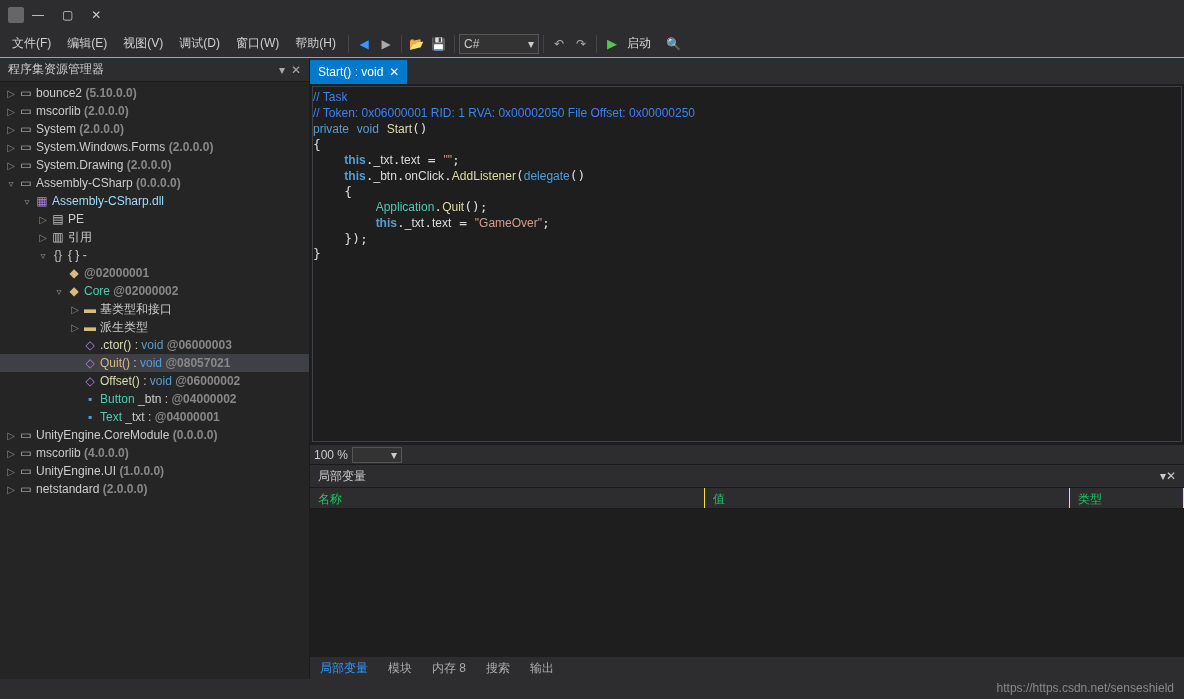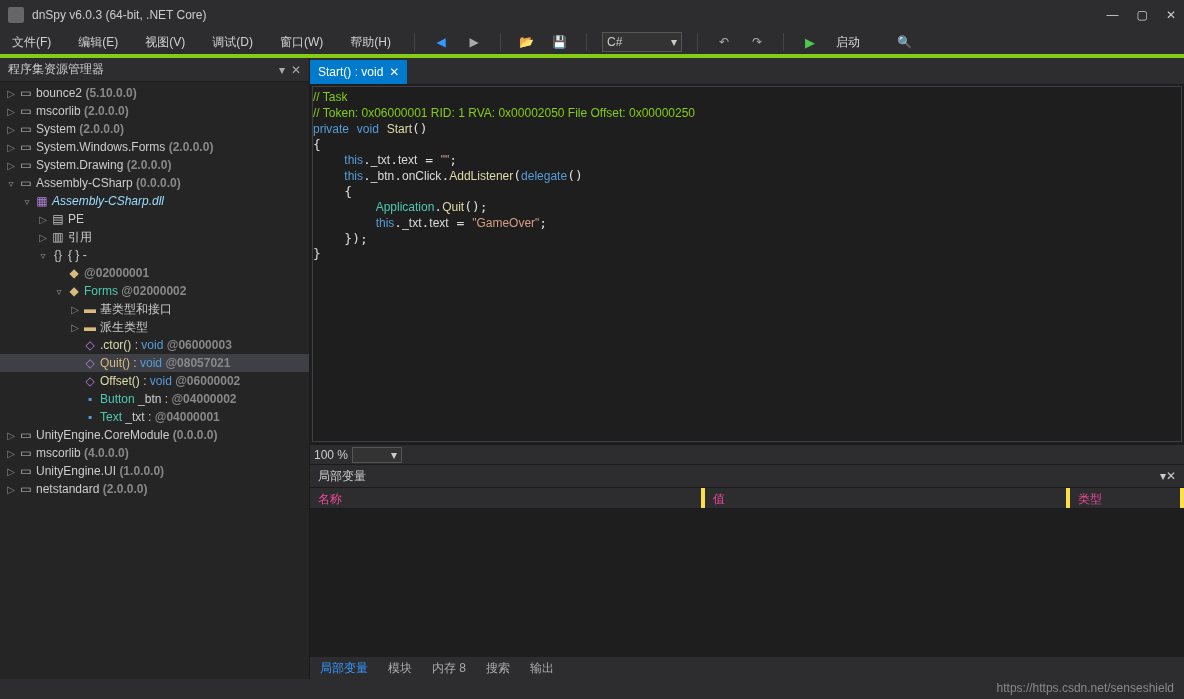--- a/index.html
+++ b/index.html
@@ -4,21 +4,21 @@
 <style>
 * { margin:0; padding:0; box-sizing:border-box; font-family:"Microsoft YaHei","Segoe UI",sans-serif; font-size:12px; }
 body { background:#1e1e1e; color:#d0d0d0; width:1184px; height:699px; overflow:hidden; position:relative; }
 
 .titlebar { height:30px; background:#2d2d30; display:flex; align-items:center; padding:0 8px; }
 .titlebar .logo { width:16px; height:16px; background:#666; margin-right:8px; border-radius:2px; }
 .titlebar .title { color:#ccc; flex:1; }
 .titlebar .winbtns { display:flex; gap:18px; color:#ccc; font-size:14px; }
 .titlebar .winbtns span { cursor:pointer; }
 
-.menubar { height:28px; background:#2d2d30; display:flex; align-items:center; padding:0 4px; gap:11px; border-bottom:4px solid #84cc16; }
+.menubar { height:28px; background:#2d2d30; display:flex; align-items:center; padding:0 4px; gap:0; border-bottom:1px solid #84cc16; }
 .menubar .menuitem { padding:2px 8px; color:#d0d0d0; cursor:pointer; }
 .menubar .sep { width:1px; height:18px; background:#444; margin:0 4px; }
 .menubar .toolbtn { width:22px; height:22px; display:flex; align-items:center; justify-content:center; cursor:pointer; color:#aaa; }
 .menubar .toolbtn.blue { color:#3399ff; }
 .menubar .combo { width:80px; height:20px; background:#333; border:1px solid #555; color:#ccc; padding:1px 4px; display:flex; align-items:center; justify-content:space-between; }
 .menubar .runbtn { color:#4ec94e; font-size:13px; }
 .menubar .runtxt { color:#ddd; margin-left:4px; }
 
 .mainrow { display:flex; height:calc(699px - 30px - 28px - 20px); }
 
@@ -31,60 +31,59 @@
 .tree li { white-space:nowrap; }
 .tree .row { display:flex; align-items:center; height:18px; padding-left:4px; cursor:pointer; }
 .tree .row.selected { background:#3f3f46; }
 .tree .arrow { width:14px; text-align:center; color:#888; font-size:10px; }
 .tree .ic { width:16px; height:14px; display:flex; align-items:center; justify-content:center; margin-right:2px; }
 .tree .txt { color:#ccc; }
 .tree .txt .dim { color:#888;font-weight:bold; }
 .tree .txt .gold { color:#dcdcaa; }
 .tree .txt .type { color:#4ec9b0; }
 .tree .txt .kw { color:#569cd6; }
-.tree .txt .link { color:#9cdcfe;font-style:italic; }
+.tree .txt .link { color:#9cdcfe; }
 .tree .txt .orange { color:#d7ba7d; }
 
 .editor { flex:1; display:flex; flex-direction:column; background:#1e1e1e; }
 .tabbar { height:26px; background:#2d2d30; display:flex; align-items:flex-end; }
 .tabbar .tab { height:24px; background:#007acc; color:#fff; display:flex; align-items:center; padding:12px 8px; gap:6px;margin-top:18px; }
 .tabbar .tab .close { cursor:pointer; }
 .codewrap { flex:1; display:flex; overflow:hidden; position:relative; border:1px solid #3f3f46; margin:2px; }
 .gutter { width:60px; text-align:right; padding:2px 10px 2px 0; background:#1e1e1e; color:#2b91af; font-family:Consolas,monospace; font-size:13px; line-height:15px; }
 .code { flex:1; padding:2px 0; font-family:Consolas,monospace; font-size:13px; line-height:15px; white-space:pre; color:#dcdcdc; }
-.code .cm { color:#84cc16; }
+.code .cm { color:#3b82f6; }
 .code .kw { color:#569cd6; }
 .code .fn { color:#dcdcaa; }
 .code .ty { color:#4ec9b0; }
 .code .str { color:#d69d85; }
-.code .this { color:#569cd6; }
+.code .this { color:#569cd6;font-weight:bold; }
 .code .fld { color:#dcdcdc; }
 .zoombar { height:20px; background:#2d2d30; display:flex; align-items:center; padding:0 4px; color:#ccc; border-top:1px solid #1b1b1c; }
 .zoombar .combo { width:50px; height:16px; background:#333; border:1px solid #555; padding:0 4px; display:flex; align-items:center; justify-content:space-between; margin-left:4px; }
 
 .localpane { height:215px; background:#252526; border-top:1px solid #1b1b1c; display:flex; flex-direction:column; }
 .localhdr { height:22px; background:#2d2d30; display:flex; align-items:center; padding:0 8px; color:#ccc; }
 .localhdr .spacer { flex:1; }
 .colhdr { height:22px; background:#2d2d30; display:flex; border-top:1px solid #1b1b1c; border-bottom:1px solid #1b1b1c; }
-.colhdr div { padding:3px 8px; border-right:4px solid #fde047; color:#ec4899; }
+.colhdr div { padding:3px 8px; border-right:1px solid #fde047; color:#22c55e; }
 .localbody { flex:1; background:#1e1e1e; }
 .bottomtabs { height:22px; background:#2d2d30; display:flex; align-items:center; }
 .bottomtabs .btab { padding:3px 10px; color:#aaa; cursor:pointer; }
 .bottomtabs .btab.active { color:#3399ff; }
 
 .statusbar { height:20px; background:#2d2d30; }
 
 .watermark { position:absolute; bottom:4px; right:10px; color:#888; font-size:12px; }
 </style>
 </head>
 <body>
 
 <div class="titlebar">
   <div class="logo"></div>
-  <div class="title">dnSpy v6.0.3 (64-bit, .NET Core)</div>
   <div class="winbtns">
     <span>—</span>
     <span>▢</span>
     <span>✕</span>
   </div>
 </div>
 
 <div class="menubar">
   <span class="menuitem">文件(F)</span>
   <span class="menuitem">编辑(E)</span>
@@ -198,21 +197,21 @@
             <div class="row" style="padding-left: 52px;">
               <span class="arrow"></span>
               <span class="ic" style="color: rgb(215, 186, 125);">◆</span>
               <span class="txt"><span class="type"><module> </module></span><span class="dim">@02000001</span></span>
             </div>
           </li>
           <li>
             <div class="row" style="padding-left: 52px;">
               <span class="arrow">▿</span>
               <span class="ic" style="color: rgb(215, 186, 125);">◆</span>
-              <span class="txt"><span class="type">Forms </span><span class="dim">@02000002</span></span>
+              <span class="txt"><span class="type">Core </span><span class="dim">@02000002</span></span>
             </div>
           </li>
           <li>
             <div class="row" style="padding-left: 68px;">
               <span class="arrow">▷</span>
               <span class="ic" style="color: rgb(215, 186, 125);">▬</span>
               <span class="txt"><span>基类型和接口</span></span>
             </div>
           </li>
           <li>

